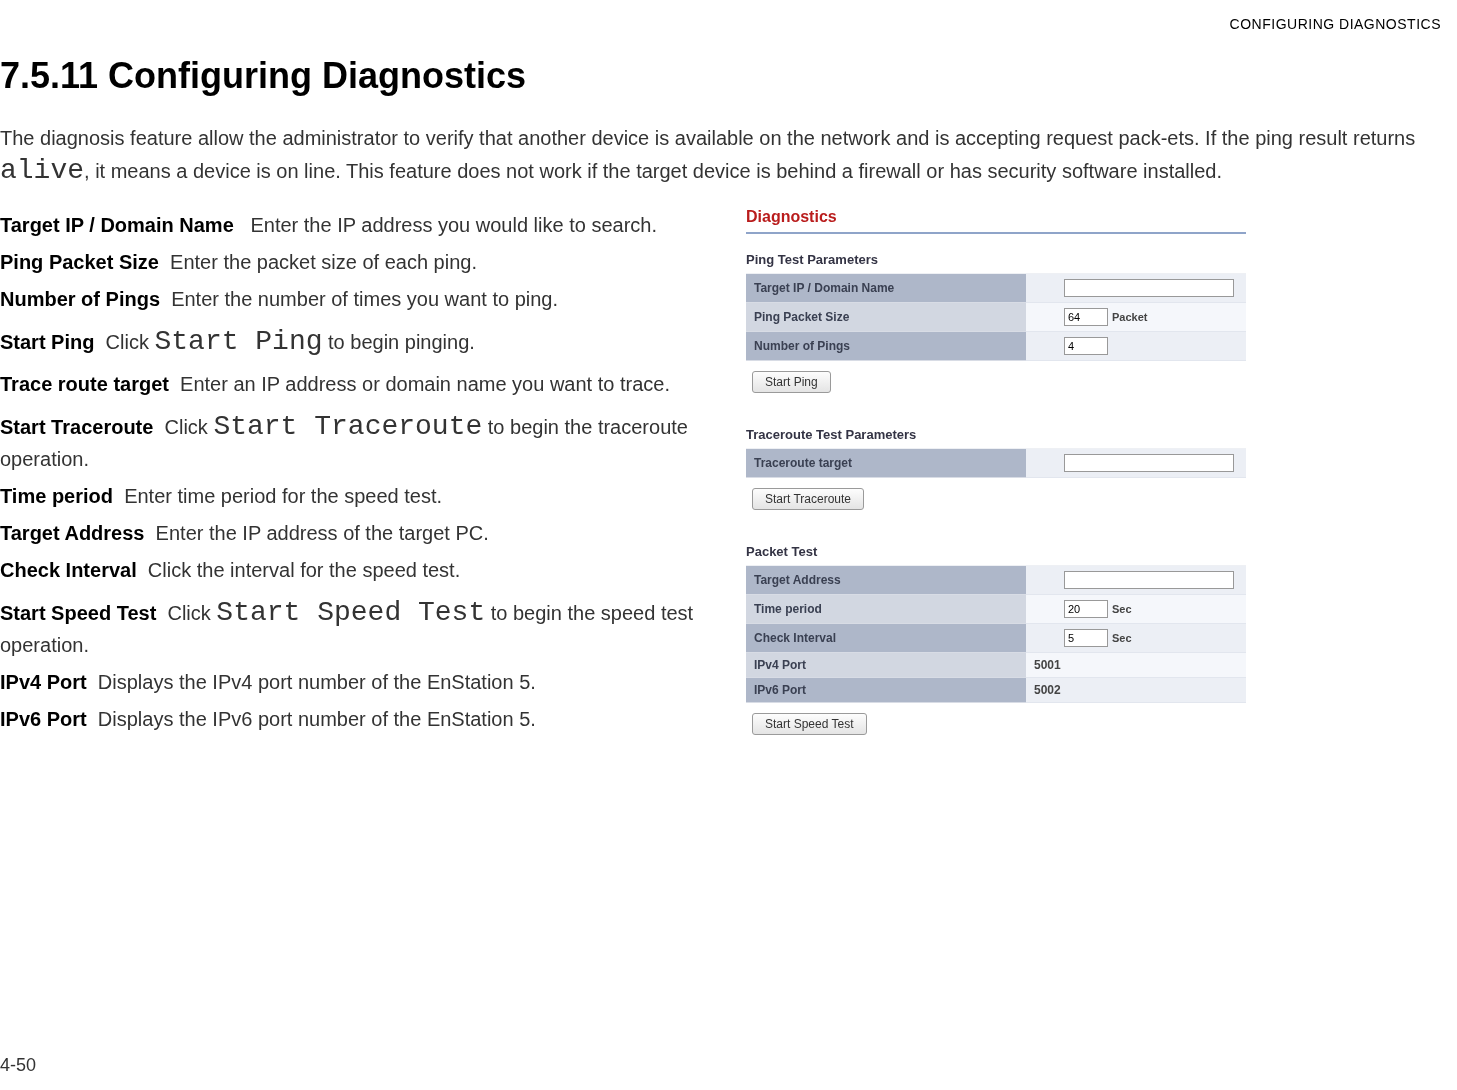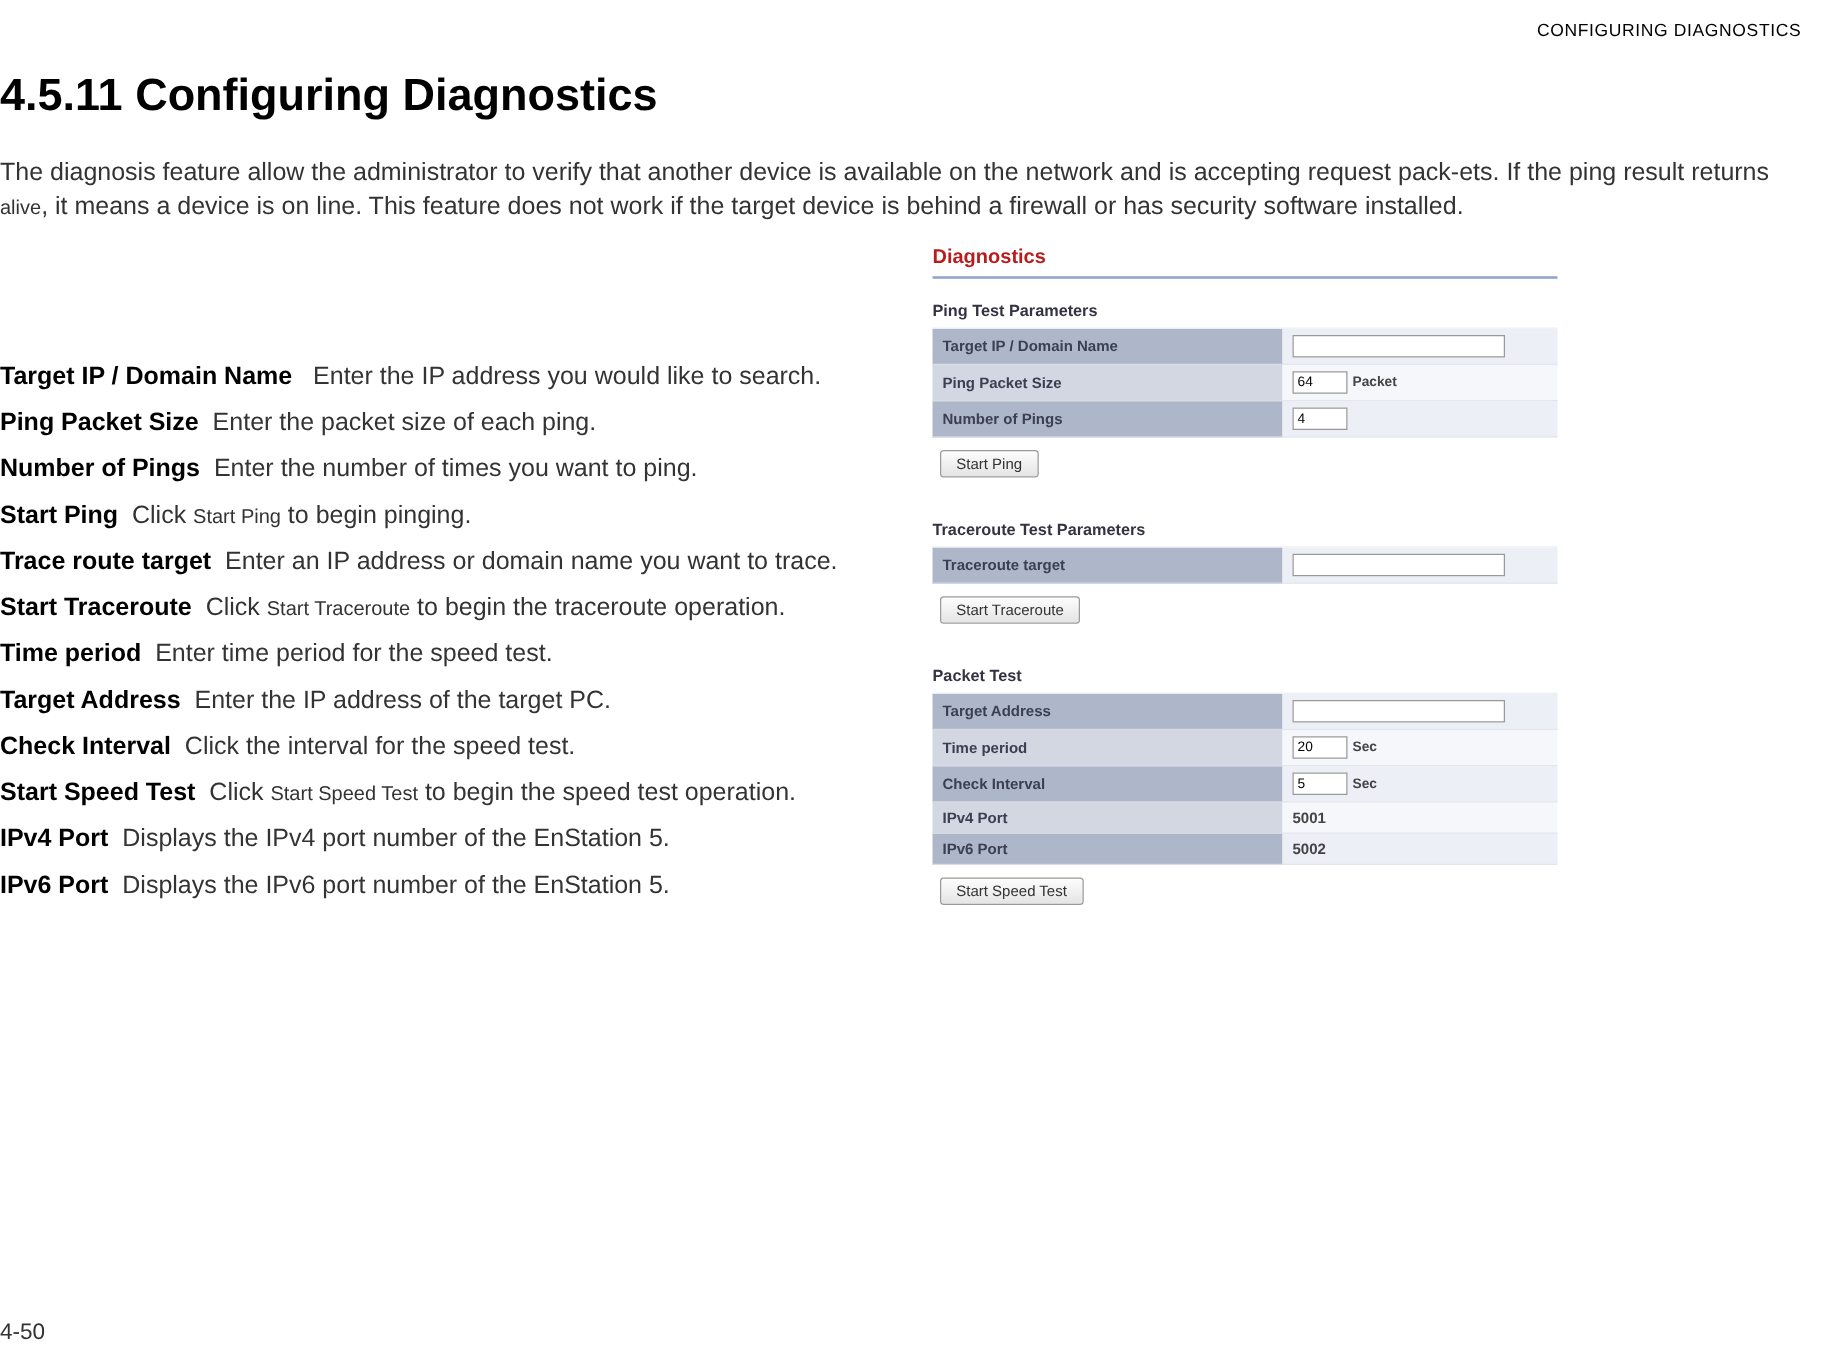--- a/index.html
+++ b/index.html
@@ -32,22 +32,22 @@
     padding-left: 0;
   }
   .intro {
     font-size: 20px;
     line-height: 1.35;
     color: #333;
     margin-bottom: 16px;
     padding-right: 8px;
   }
   .mono {
-    font-family: Liberation Sans, sans-serif;
-    font-size: 16px;
+    font-family: Liberation Mono, monospace;
+    font-size: 28px;
   }
   .cols {
     display: flex;
     align-items: flex-end;
   }
   .left-col {
     flex: 0 0 740px;
   }
   .right-col {
     flex: 1;
@@ -110,20 +110,21 @@
     white-space: nowrap;
   }
   .param-table td.val.alt { background: #f5f7fb; }
   .param-table input[type=text] {
     width: 90px;
     height: 18px;
     border: 1px solid #999;
     font-size: 11px;
     padding: 0 3px;
     background:#fff;
+    margin-left:30px;
   }
   .param-table input.small { width: 44px; }
   .unit {
     font-size: 11px;
     color: #444;
     font-weight: bold;
     margin-left: 4px;
   }
   .readonly {
     font-size: 12px;
@@ -154,21 +155,21 @@
     font-size: 18px;
     color: #333;
   }
 </style>
 </head>
 <body>
 
 <div class="header-right">CONFIGURING DIAGNOSTICS</div>
 
 <div class="content">
-  <h1 class="section-title">4.5.11 Configuring Diagnostics</h1>
+  <h1 class="section-title">7.5.11 Configuring Diagnostics</h1>
 
   <p class="intro">
     <span>The diagnosis feature allow the administrator to verify that another device is available on the network and is accepting request pack-ets. If the ping result returns </span><span class="mono">alive</span><span>, it means a device is on line. This feature does not work if the target device is behind a firewall or has security software installed.</span>
   </p>
 
   <div class="cols">
     <div class="left-col">
 
       <p class="def"><b>Target IP / Domain Name</b>&nbsp;&nbsp;&nbsp;<span>Enter the IP address you would like to search.</span></p>
 

